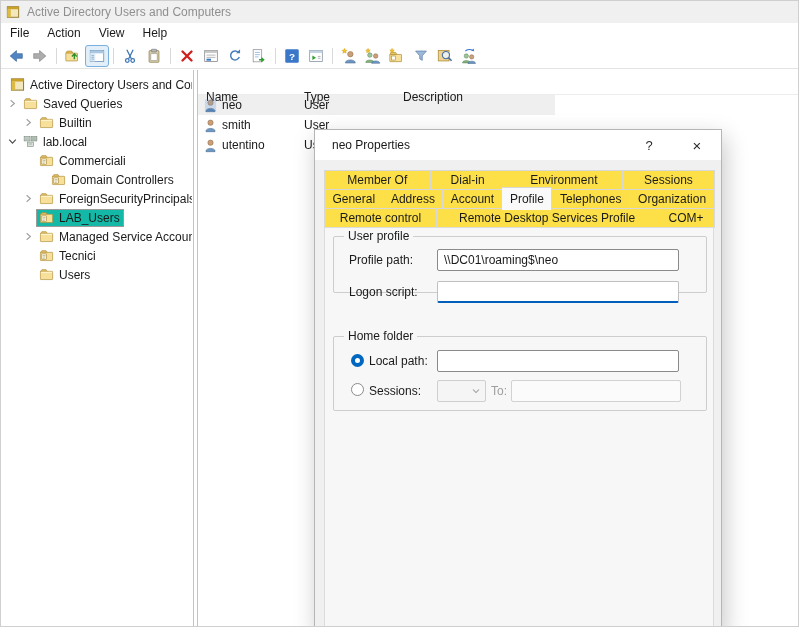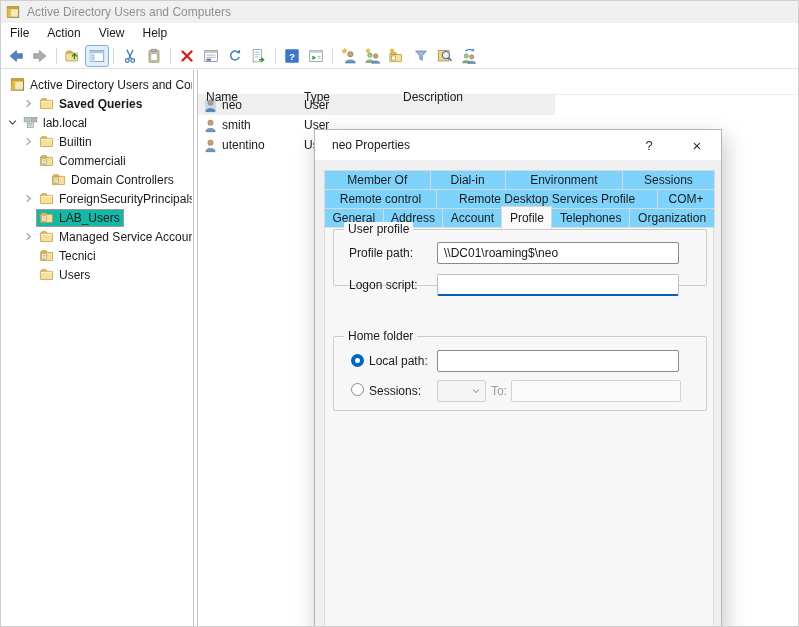--- a/index.html
+++ b/index.html
@@ -47,28 +47,28 @@
     border:1px solid #b5b5b5;box-shadow:3px 8px 22px rgba(0,0,0,.22);z-index:10;}
   .dlg-title{height:30px;background:#fff;display:flex;align-items:center;padding:0 9px 0 17px;}
   .dlg-title-text{flex:1;}
   .dlg-btn{width:30px;height:26px;display:flex;align-items:center;justify-content:center;color:#2b2b2b;}
   .dlg-btn.close{font-size:15px;}
   .dlg-btn.help{font-size:13px;}
   .dlg-spacer{width:18px;}
   .tabs{position:absolute;left:9px;top:40px;width:390px;}
   .tab-row{display:flex;height:19px;}
   .tab{display:flex;align-items:center;justify-content:center;white-space:nowrap;
-    background:#7dd3fc;border:1px solid #d8d8d8;margin-right:-1px;margin-bottom:-1px;
+    background:#fde047;border:1px solid #d8d8d8;margin-right:-1px;margin-bottom:-1px;
     padding:0 6px;flex:1 1 auto;position:relative;}
   .tab.active{background:#f9f9f9;z-index:5;margin-top:-2px;height:23px;border-bottom:none;}
   .panel{position:absolute;left:9px;top:97px;width:390px;height:404px;background:#f7f7f7;
     border:1px solid #dcdcdc;}
   .group{position:absolute;left:8px;width:374px;border:1px solid #cdcdcd;border-radius:2px;}
   .group-legend{position:absolute;top:-8px;left:10px;background:#f7f7f7;padding:0 4px;}
-  #group-user-profile{top:1px;height:57px;}
+  #group-user-profile{top:8px;height:57px;}
   #group-home-folder{top:108px;height:75px;}
   .fld-label{position:absolute;white-space:nowrap;}
   .txt{position:absolute;height:22px;border:1px solid #8a8a8a;border-radius:2px;background:#fff;
     font-family:"Liberation Sans",sans-serif;font-size:12px;padding:0 6px;color:#1a1a1a;outline:none;}
   .txt.focused{border:1px solid #c0c0c0;border-bottom:2px solid #005fb8;}
   .txt.disabled{border:1px solid #d2d2d2;background:#fbfbfb;}
   .radio{position:absolute;width:13px;height:13px;border-radius:50%;background:#fff;}
   .radio.on{border:4px solid #0067c0;}
   .radio.off{border:1px solid #8a8a8a;}
   .combo{position:absolute;height:22px;border:1px solid #cfcfcf;border-radius:2px;background:#f5f5f5;
@@ -275,70 +275,70 @@
             <span class="icn t-icon">
               <svg viewBox="0 0 16 16">
                 <rect x="1.5" y="2" width="13" height="12" fill="#f3e7bd" stroke="#8a6d1f"></rect>
                 <rect x="1.5" y="2" width="13" height="2.8" fill="#c9a227"></rect>
                 <rect x="1.5" y="4.8" width="4" height="9.2" fill="#dcbb45"></rect>
               </svg>
             </span>
             <span>Active Directory Users and Computers</span>
           </span>
         </div>
-        <div class="tree-row" style="padding-left: 20px; font-weight: bold;">
+        <div class="tree-row" style="padding-left: 4px;">
           <span class="chev">
             <svg viewBox="0 0 16 16">
               <path d="M6 4.5 L10 8 L6 11.5" fill="none" stroke="#a0a0a0" stroke-width="1.2"></path>
             </svg>
           </span>
           <span class="tree-sel">
             <span class="icn t-icon">
               <svg viewBox="0 0 16 16">
                 <path d="M1.5 5 L3 2.8 H7.5 L9 5 Z" fill="#e8c168" stroke="#b08d35" stroke-width="0.7"></path>
                 <rect x="1.5" y="4.6" width="13" height="8.8" rx="0.6" fill="#f6e09a" stroke="#b08d35" stroke-width="0.7"></rect>
                 <rect x="2" y="5.1" width="12" height="1.2" fill="#fdf3cf"></rect>
               </svg>
             </span>
             <span>Saved Queries</span>
+          </span>
+        </div>
+        <div class="tree-row" style="padding-left: 20px;">
+          <span class="chev">
+            <svg viewBox="0 0 16 16">
+              <path d="M6 4.5 L10 8 L6 11.5" fill="none" stroke="#a0a0a0" stroke-width="1.2"></path>
+            </svg>
+          </span>
+          <span class="tree-sel">
+            <span class="icn t-icon">
+              <svg viewBox="0 0 16 16">
+                <path d="M1.5 5 L3 2.8 H7.5 L9 5 Z" fill="#e8c168" stroke="#b08d35" stroke-width="0.7"></path>
+                <rect x="1.5" y="4.6" width="13" height="8.8" rx="0.6" fill="#f6e09a" stroke="#b08d35" stroke-width="0.7"></rect>
+                <rect x="2" y="5.1" width="12" height="1.2" fill="#fdf3cf"></rect>
+              </svg>
+            </span>
+            <span>Builtin</span>
           </span>
         </div>
         <div class="tree-row" style="padding-left: 4px;">
           <span class="chev">
             <svg viewBox="0 0 16 16">
               <path d="M4.5 6 L8 9.8 L11.5 6" fill="none" stroke="#4a4a4a" stroke-width="1.2"></path>
             </svg>
           </span>
           <span class="tree-sel">
             <span class="icn t-icon">
               <svg viewBox="0 0 16 16">
                 <rect x="1.2" y="2.8" width="6.2" height="4.6" fill="#cfd8d1" stroke="#6f7f72" stroke-width="0.6"></rect>
                 <rect x="8.6" y="2.8" width="6.2" height="4.6" fill="#bcc8be" stroke="#6f7f72" stroke-width="0.6"></rect>
                 <rect x="4.8" y="8.6" width="6.2" height="4.6" fill="#e0e7e1" stroke="#6f7f72" stroke-width="0.6"></rect>
                 <path d="M2.2 4.2 h4 M2.2 5.6 h4 M9.6 4.2 h4 M9.6 5.6 h4 M5.8 10 h4 M5.8 11.4 h4" stroke="#8fa092" stroke-width="0.5"></path>
               </svg>
             </span>
             <span>lab.local</span>
-          </span>
-        </div>
-        <div class="tree-row" style="padding-left: 20px;">
-          <span class="chev">
-            <svg viewBox="0 0 16 16">
-              <path d="M6 4.5 L10 8 L6 11.5" fill="none" stroke="#a0a0a0" stroke-width="1.2"></path>
-            </svg>
-          </span>
-          <span class="tree-sel">
-            <span class="icn t-icon">
-              <svg viewBox="0 0 16 16">
-                <path d="M1.5 5 L3 2.8 H7.5 L9 5 Z" fill="#e8c168" stroke="#b08d35" stroke-width="0.7"></path>
-                <rect x="1.5" y="4.6" width="13" height="8.8" rx="0.6" fill="#f6e09a" stroke="#b08d35" stroke-width="0.7"></rect>
-                <rect x="2" y="5.1" width="12" height="1.2" fill="#fdf3cf"></rect>
-              </svg>
-            </span>
-            <span>Builtin</span>
           </span>
         </div>
         <div class="tree-row" style="padding-left: 20px;">
           <span class="chev"></span>
           <span class="tree-sel">
             <span class="icn t-icon">
               <svg viewBox="0 0 16 16">
                 <path d="M1.5 5 L3 2.8 H7.5 L9 5 Z" fill="#e8c168" stroke="#b08d35" stroke-width="0.7"></path>
                 <rect x="1.5" y="4.6" width="13" height="8.8" rx="0.6" fill="#f6e09a" stroke="#b08d35" stroke-width="0.7"></rect>
                 <rect x="3" y="6.3" width="5" height="5.6" fill="#fffdf2" stroke="#9a7d2d" stroke-width="0.6"></rect>
@@ -505,31 +505,31 @@
     </div>
 
     <div class="tabs" id="tabs">
         <div class="tab-row">
           <div class="tab" style="flex-grow: 15;">Member Of</div>
           <div class="tab" style="flex-grow: 13;">Dial-in</div>
           <div class="tab" style="flex-grow: 17;">Environment</div>
           <div class="tab" style="flex-grow: 14;">Sessions</div>
         </div>
         <div class="tab-row">
-          <div class="tab" style="flex-grow: 20;">Remote control</div>
-          <div class="tab" style="flex-grow: 37;">Remote Desktop Services Profile</div>
-          <div class="tab" style="flex-grow: 10;">COM+</div>
-        </div>
-        <div class="tab-row">
           <div class="tab" style="flex-grow: 13;">General</div>
           <div class="tab" style="flex-grow: 13;">Address</div>
           <div class="tab" style="flex-grow: 13;">Account</div>
           <div class="tab active" style="flex-grow: 13;">Profile</div>
           <div class="tab" style="flex-grow: 16;">Telephones</div>
           <div class="tab" style="flex-grow: 18;">Organization</div>
+        </div>
+        <div class="tab-row">
+          <div class="tab" style="flex-grow: 20;">Remote control</div>
+          <div class="tab" style="flex-grow: 37;">Remote Desktop Services Profile</div>
+          <div class="tab" style="flex-grow: 10;">COM+</div>
         </div>
       </div>
 
     <div class="panel">
 
       <div class="group" id="group-user-profile">
         <span class="group-legend">User profile</span>
         <span class="fld-label" style="left:15px;top:16px;">Profile path:</span>
         <input class="txt" style="left: 103px; top: 12px; width: 242px;" value="\\DC01\roaming$\neo">
         <span class="fld-label" style="left:15px;top:48px;">Logon script:</span>

